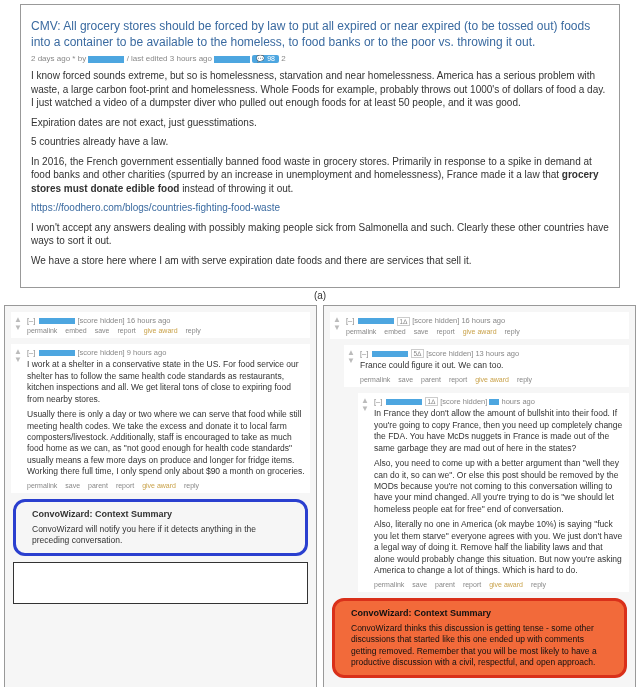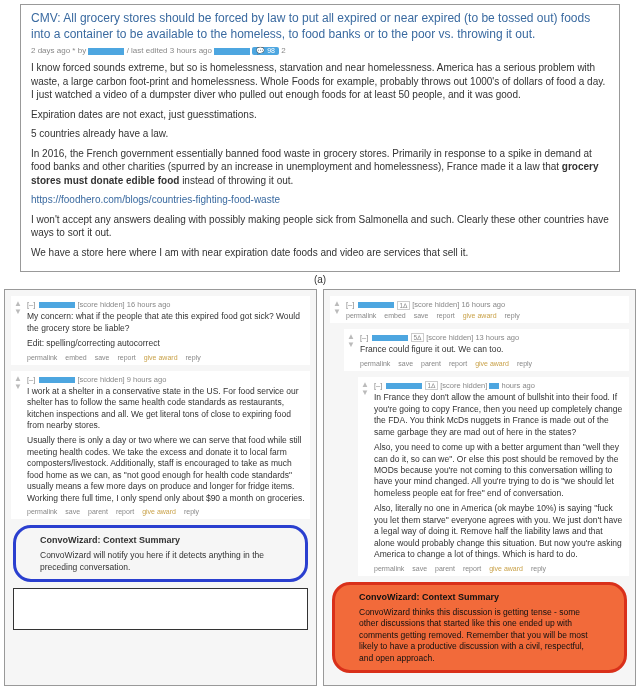--- a/index.html
+++ b/index.html
@@ -6,21 +6,21 @@
     margin: 0;
     font-family: Arial, Helvetica, sans-serif;
     font-size: 9px;
     color: #333;
     background: #fff;
     width: 640px;
   }
   .panel-a {
     border: 1px solid #999;
     margin: 4px 20px 2px 20px;
-    padding: 6px 10px;
+    padding: 14px 10px;
     background: #fff;
   }
   .title-line {
     font-size: 12px;
     color: #3a6aa0;
     margin-bottom: 4px;
     line-height: 1.3;
   }
   .meta-line {
     font-size: 8px;
@@ -113,22 +113,22 @@
   .ctext p { margin: 0 0 4px 0; }
   .cactions {
     font-size: 7px;
     color: #888;
     margin-top: 2px;
   }
   .cactions span { margin-right: 6px; }
   .cactions .gold { color: #c9a24a; }
   .wizard {
     border: 3px solid #2a3fcf;
-    border-radius: 18px;
-    padding: 6px 24px;
+    border-radius: 12px;
+    padding: 6px 16px;
     margin: 4px 2px 6px 2px;
     font-size: 8.5px;
     line-height: 1.35;
   }
   .wizard.warn {
     background: #f26a3a;
     border-color: #d9301a;
     color: #111;
   }
   .wizard .wtitle { font-weight: bold; margin-bottom: 4px; font-size:9px;}
@@ -153,38 +153,34 @@
     <span class="meta-badge">💬 <span>98</span></span>
     <span style="color:#888">2</span>
   </div>
   <div class="post-body">
     <p>I know forced sounds extreme, but so is homelessness, starvation and near homelessness. America has a serious problem with waste, a large carbon foot-print and homelessness. Whole Foods for example, probably throws out 1000's of dollars of food a day. I just watched a video of a dumpster diver who pulled out enough foods for at least 50 people, and it was good.</p>
     <p>Expiration dates are not exact, just guesstimations.</p>
     <p>5 countries already have a law.</p>
     <p>In 2016, the French government essentially banned food waste in grocery stores. Primarily in response to a spike in demand at food banks and other charities (spurred by an increase in unemployment and homelessness), France made it a law that <b>grocery stores must donate edible food</b> instead of throwing it out.</p>
     <p><a>https://foodhero.com/blogs/countries-fighting-food-waste</a></p>
     <p>I won't accept any answers dealing with possibly making people sick from Salmonella and such. Clearly these other countries have ways to sort it out.</p>
-    <p>We have a store here where I am with near expiration date foods and video are services that sell it.</p>
+    <p>We have a store here where I am with serve expiration date foods and there are services that sell it.</p>
   </div>
 </div>
 <div class="sublabel">(a)</div>
 
 <div class="row-bc">
 
   <div class="col">
     <div class="comment">
       <div class="vote-col">▲<br>▼</div>
       <div class="chead">
         <span class="collapse">[–]</span>
         <span class="uredact"></span>
         <span>[score hidden] 16 hours ago</span>
-      </div>
-      <div class="ctext">
-        <p>My concern: what if the people that ate this expired food got sick? Would the grocery store be liable?</p>
-        <p>Edit: spelling/correcting autocorrect</p>
       </div>
       <div class="cactions">
         <span>permalink</span>
         <span>embed</span>
         <span>save</span>
         <span>report</span>
         <span class="gold">give award</span>
         <span>reply</span>
       </div>
     </div>
@@ -262,21 +258,21 @@
       <div class="vote-col">▲<br>▼</div>
       <div class="chead">
         <span class="collapse">[–]</span>
         <span class="uredact"></span>
         <span class="flair">1∆</span>
         <span>[score hidden]</span>
         <span class="uredact" style="width:10px"></span>
         <span>hours ago</span>
       </div>
       <div class="ctext">
-        <p>In France they don't allow the amount of bullshit into their food. If you're going to copy France, then you need up completely change the FDA. You think McDs nuggets in France is made out of the same garbage they are mad out of here in the states?</p>
+        <p>In France they don't allow the amount of bullshit into their food. If you're going to copy France, then you need up completely change the FDA. You have McDs nuggets in France is made out of the same garbage they are mad out of here in the states?</p>
         <p>Also, you need to come up with a better argument than "well they can do it, so can we". Or else this post should be removed by the MODs because you're not coming to this conversation willing to have your mind changed. All you're trying to do is "we should let homeless people eat for free" end of conversation.</p>
         <p>Also, literally no one in America (ok maybe 10%) is saying "fuck you let them starve" everyone agrees with you. We just don't have a legal way of doing it. Remove half the liability laws and that alone would probably change this situation. But now you're asking America to change a lot of things. Which is hard to do.</p>
       </div>
       <div class="cactions">
         <span>permalink</span>
         <span>save</span>
         <span>parent</span>
         <span>report</span>
         <span class="gold">give award</span>
         <span>reply</span>

